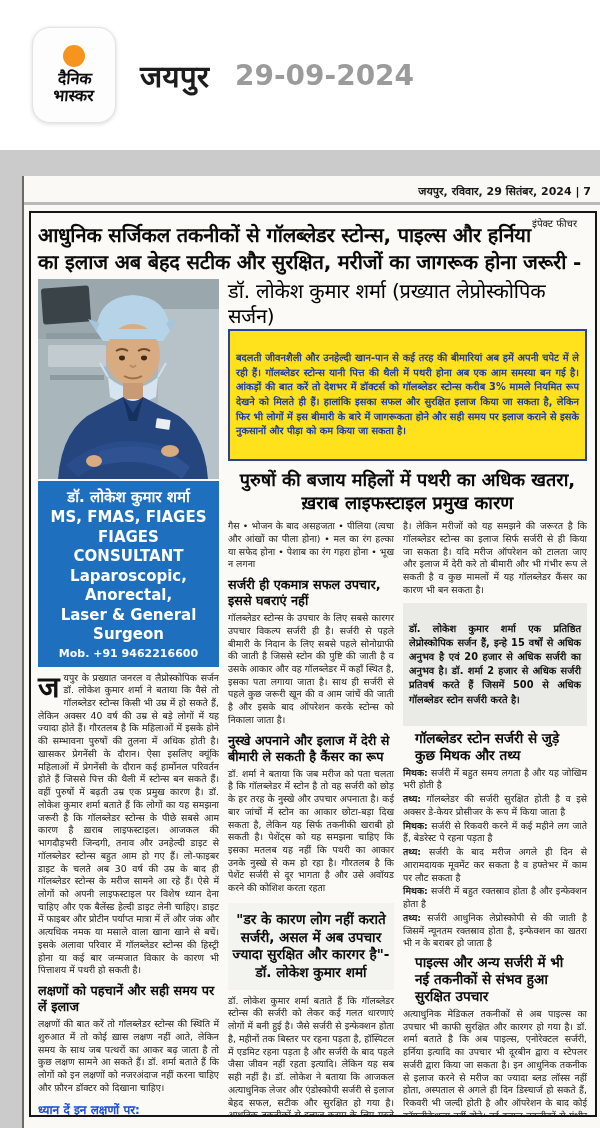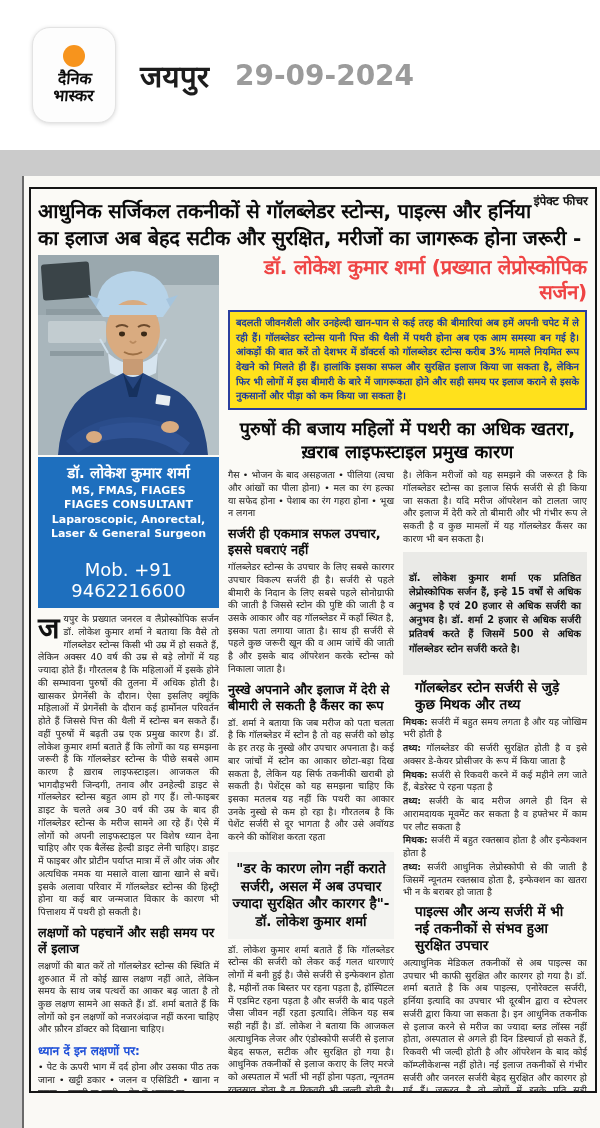--- a/index.html
+++ b/index.html
@@ -15,39 +15,39 @@
   .hdr-city { font-size:30px; font-weight:bold; color:#1c1c1c; }
   .hdr-date { font-size:28px; font-weight:bold; color:#9b9b9b; margin-left:2px; }
 
   
   .viewer { height:978px; background:#cbcbcb; padding:26px 0 0 22px; }
   .paper { background:#faf9f5; height:100%; border-left:2px solid #6a6a6a; padding-top:5px; }
   .dateline { text-align:right; font-size:11px; font-weight:bold; color:#181818; padding:2px 9px 4px 0; border-bottom:3px solid #b9b9b9; }
 
   .article { margin:6px 3px 0 5px; border:2px solid #161616; background:#fbfaf6; height:906px;
              position:relative; padding:9px 8px 6px 7px; overflow:hidden; }
-  .impact { position:absolute; top:3px; right:7px; font-size:12px; font-weight:bold; color:#111; }
+  .impact { position:absolute; top:3px; right:18px; font-size:10px; font-weight:normal; color:#111; }
 
   .headline { font-size:20px; font-weight:bold; text-align:left; line-height:1.35; color:#0b0b0b; letter-spacing:-.2px; }
-  .headline3 { font-size:20px; font-weight:bold; text-align:right; line-height:1.25; color:#ef4444; letter-spacing:-.2px; }
+  .headline3 { font-size:20px; font-weight:normal; text-align:left; line-height:1.25; color:#000000; letter-spacing:-.2px; }
 
   .main-row { display:flex; margin-top:3px; }
   .col-left { width:181px; flex:none; }
   .right-wrap { flex:1; min-width:0; padding-left:9px; }
 
   
   .photo { width:181px; height:200px; display:block; }
   .caption { background:#1e6fbe; color:#fff; text-align:center; padding:5px 4px 7px; margin-top:2px; }
   .cap-name { font-size:15px; font-weight:bold; margin-bottom:2px; }
-  .cap-line { font-size:11px; font-weight:bold; line-height:1.3; }
-  .cap-mob  { font-size:18px; font-weight:normal; margin-top:18px; }
+  .cap-line { font-size:15px; font-weight:bold; line-height:1.3; }
+  .cap-mob  { font-size:11px; font-weight:bold; margin-top:2px; }
 
   
-  .intro { margin-top:5px; background:#ffe11c; border:2px solid #2b3f9e; color:#1c3a9e; font-weight:bold;
-           font-size:9.8px; line-height:1.5; padding:4px 6px; text-align:justify; }
+  .intro { background:#ffe11c; border:2px solid #2b3f9e; color:#1c3a9e; font-weight:bold;
+           font-size:9.8px; line-height:1.5; padding:20px 6px; text-align:justify; }
 
   .section-heading { font-size:18px; font-weight:bold; text-align:center; line-height:1.25; margin:8px 0 6px; color:#0b0b0b; }
 
   .cols { display:flex; gap:9px; }
   .col-mid { width:166px; flex:none; }
   .col-right { flex:1; min-width:0; }
 
   p.body { font-size:9.3px; line-height:1.37; text-align:justify; color:#1b1b1b; }
   .subhead { font-size:12.8px; font-weight:bold; line-height:1.25; margin:6px 0 3px; color:#0c0c0c; }
   .subhead-sm { font-size:12px; font-weight:bold; margin:6px 0 2px; color:#1d4ed8; }
@@ -72,20 +72,21 @@
       <span>भास्कर</span>
     </span>
   </div>
   <span class="hdr-city">जयपुर</span>
   <span class="hdr-date">29-09-2024</span>
 </header>
 
 <div class="viewer">
   <div class="paper">
 
+    <div class="dateline">जयपुर, रविवार, 29 सितंबर, 2024 | 7</div>
 
     <div class="article">
       <span class="impact">इंपेक्ट फीचर</span>
 
       <div class="headline">
         <span>आधुनिक सर्जिकल तकनीकों से गॉलब्लेडर स्टोन्स, पाइल्स और हर्निया</span><br>
         <span>का इलाज अब बेहद सटीक और सुरक्षित, मरीजों का जागरूक होना जरूरी -</span>
       </div>
 
       <div class="main-row">

